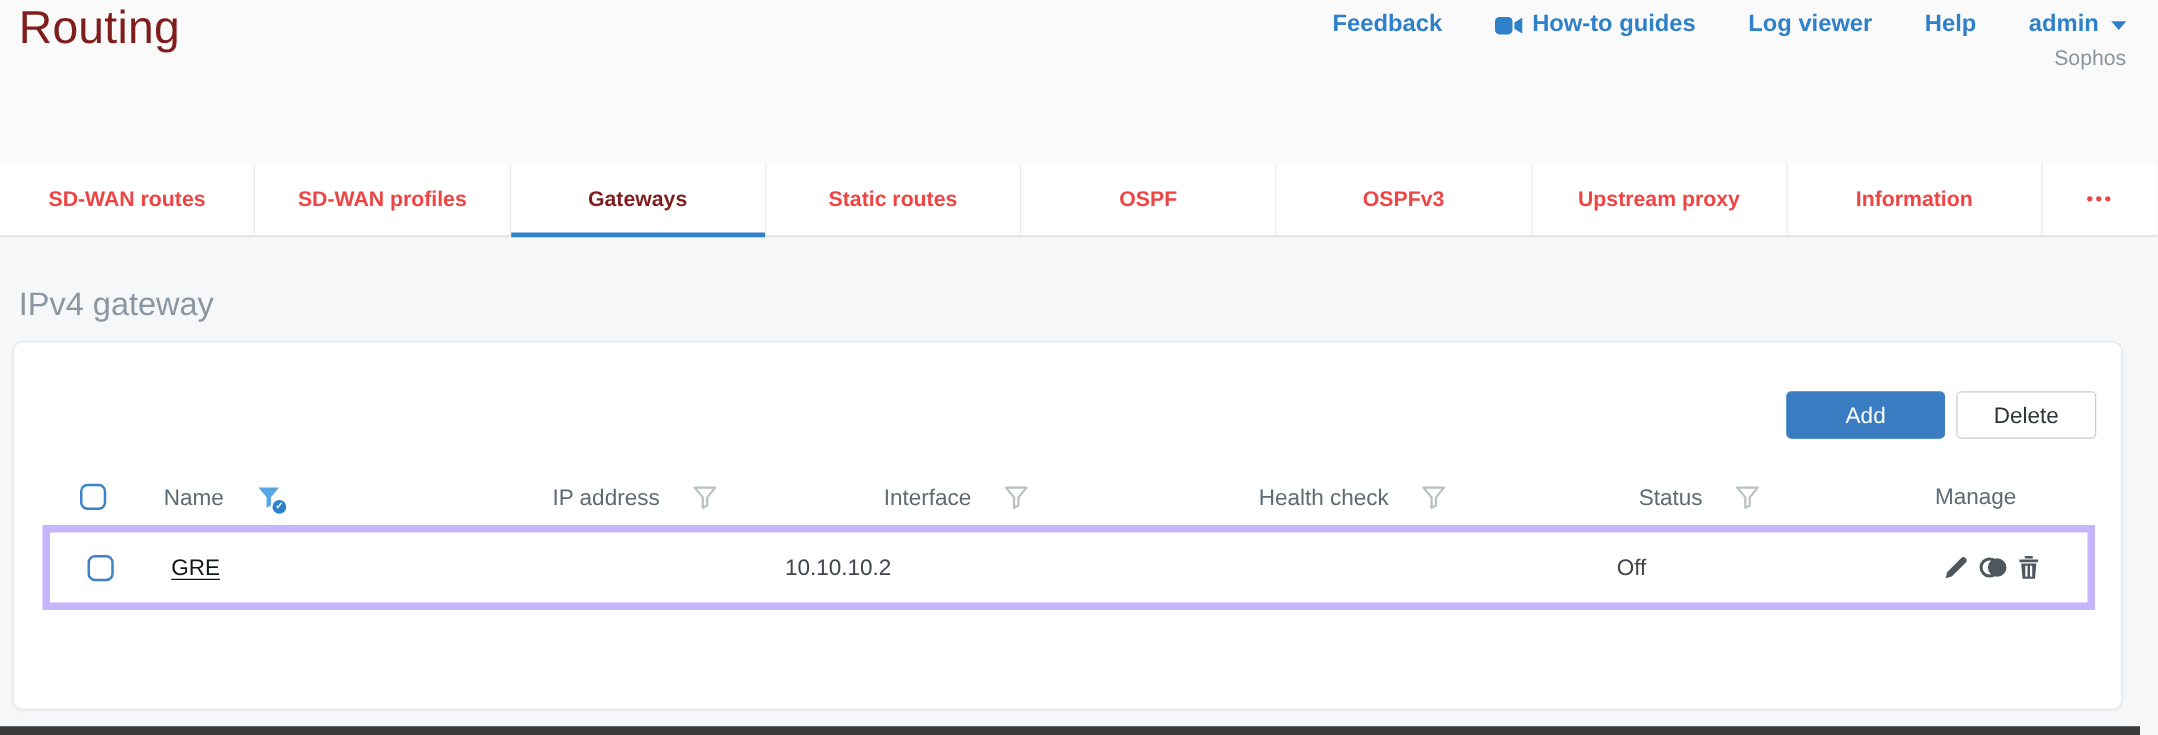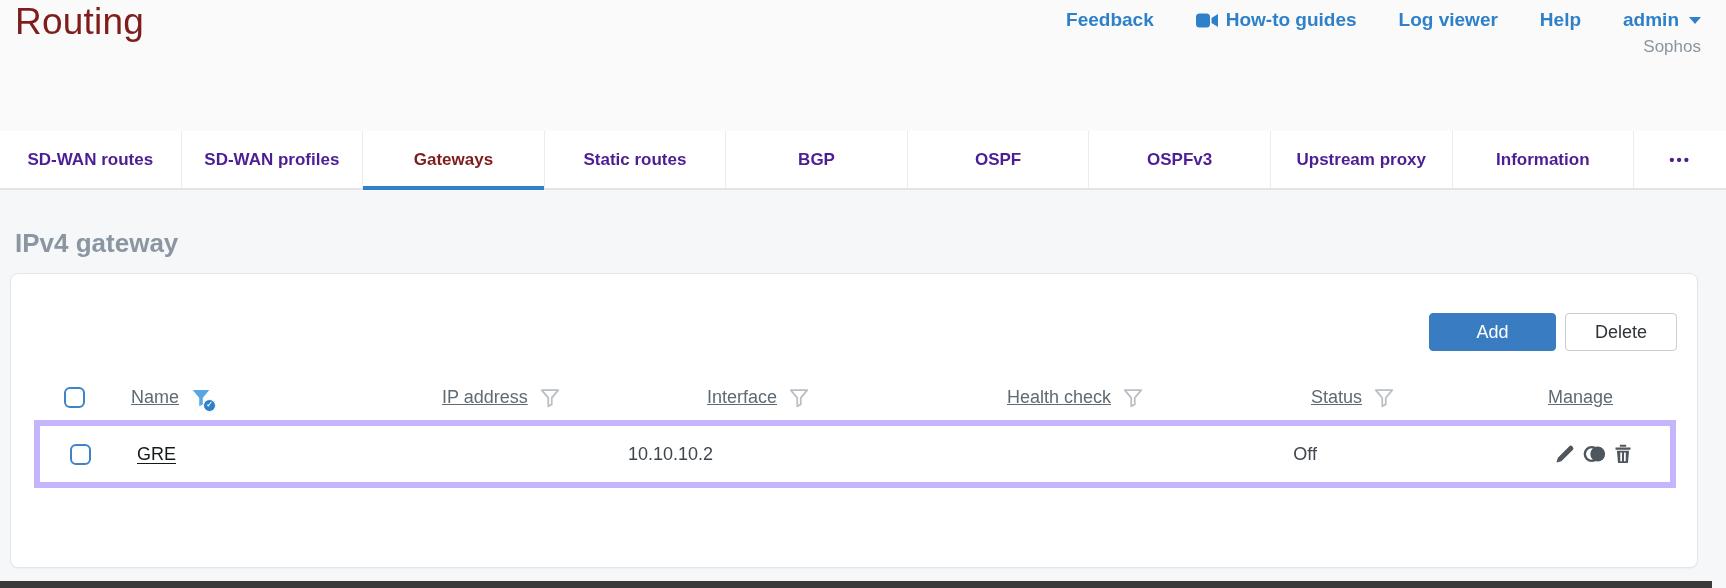--- a/index.html
+++ b/index.html
@@ -10,39 +10,39 @@
   #header { position:absolute; left:0; top:0; width:1726px; height:131px; background:#fafafa; }
   .page-title { position:absolute; left:15px; top:1px; font-size:37px; font-weight:400; color:#7f1d1d; letter-spacing:.2px; }
   .topnav { position:absolute; top:9px; right:25px; display:flex; align-items:center; gap:42px; }
   .topnav a { color:#2e81c9; font-size:19px; font-weight:600; text-decoration:none; display:flex; align-items:center; gap:8px; cursor:pointer; }
   .cam-icon svg { display:block; fill:#2e81c9; }
   .caret { width:0; height:0; border-left:6px solid transparent; border-right:6px solid transparent; border-top:7px solid #2e81c9; display:inline-block; margin-left:2px; }
   .brand { position:absolute; top:37px; right:25px; font-size:17px; color:#8c959d; }
 
   
   #tabbar { position:absolute; left:0; top:131px; width:1726px; height:59px; background:#ffffff; border-bottom:2px solid #e3e4e6; display:flex; }
-  .tab { flex:1 1 0; display:flex; align-items:center; justify-content:center; font-size:17px; font-weight:700; color:#4c1d95; border-right:1px solid #ececec; cursor:pointer; position:relative; }
+  .tab { flex:1 1 0; display:flex; align-items:center; justify-content:center; font-size:17px; font-weight:700; color:#ef4444; border-right:1px solid #ececec; cursor:pointer; position:relative; }
   .tab:last-child { flex:0 0 92px; border-right:none; font-size:15px; letter-spacing:2px; }
   .tab.active { color:#7f1d1d; cursor:default; }
   .tab.active::after { content:""; position:absolute; left:0; right:0; bottom:-2px; height:4px; background:#2e81c9; }
 
   
   #content { position:absolute; left:0; top:190px; width:1726px; height:398px; background:#f6f7f8; }
-  .section-heading { position:absolute; left:15px; top:38px; font-size:26px; font-weight:700; color:#8a96a2; }
+  .section-heading { position:absolute; left:15px; top:38px; font-size:26px; font-weight:400; color:#8a96a2; }
 
   .card { position:absolute; left:10px; top:83px; width:1688px; height:295px; background:#ffffff; border:1px solid #e3e5e8; border-radius:8px; box-shadow:0 1px 2px rgba(0,0,0,.04); }
 
   .btn-row { position:absolute; top:39px; right:20px; display:flex; gap:9px; }
   .btn { height:38px; border-radius:4px; font-size:18px; font-family:"Liberation Sans",sans-serif; cursor:pointer; display:flex; align-items:center; justify-content:center; }
   .btn-primary { width:127px; background:#3a7cc2; border:1px solid #3a7cc2; color:#ffffff; }
   .btn-secondary { width:112px; background:#ffffff; border:1px solid #c9cdd1; color:#2f3439; }
 
   .cols { display:grid; grid-template-columns:97px 311px 265px 300px 304px 237px 1fr; align-items:center; }
   .thead { position:absolute; left:23px; right:21px; top:101px; height:45px; }
-  .th { display:flex; align-items:flex-start; gap:11px; font-size:18px; font-weight:500; color:#5f6a73;text-decoration:underline; }
+  .th { display:flex; align-items:flex-end; gap:25px; font-size:18px; font-weight:500; color:#5f6a73; }
   .funnel { position:relative; width:22px; height:22px; color:#b9bfc5; flex:0 0 auto; }
   .funnel svg { display:block; }
   .funnel.active { color:#58a6e4; }
   .funnel .badge { position:absolute; right:-4px; bottom:-3px; width:13px; height:13px; border-radius:50%; background:#2e81c9; border:1.5px solid #ffffff; color:#ffffff; font-size:8px; line-height:10px; text-align:center; font-weight:700; }
 
   .trow { position:absolute; left:23px; right:21px; top:146px; height:68px; border:6px solid #c4b5fd; background:#ffffff; }
   .checkbox { width:21px; height:21px; margin-left:30px; border:2px solid #3d83c9; border-radius:6px; background:#ffffff; cursor:pointer; }
   .name-link { font-size:18px; color:#15181b; text-decoration:underline; text-underline-offset:3px; cursor:pointer; }
   .cell-text { font-size:18px; color:#3f464d;text-align:right; }
   .status-dot { width:17px; height:18px; border-radius:50%; }
@@ -89,23 +89,20 @@
       <span>SD-WAN routes</span>
     </div>
   <div class="tab">
       <span>SD-WAN profiles</span>
     </div>
   <div class="tab active">
       <span>Gateways</span>
     </div>
   <div class="tab">
       <span>Static routes</span>
-    </div>
-  <div class="tab">
-      <span>BGP</span>
     </div>
   <div class="tab">
       <span>OSPF</span>
     </div>
   <div class="tab">
       <span>OSPFv3</span>
     </div>
   <div class="tab">
       <span>Upstream proxy</span>
     </div>

